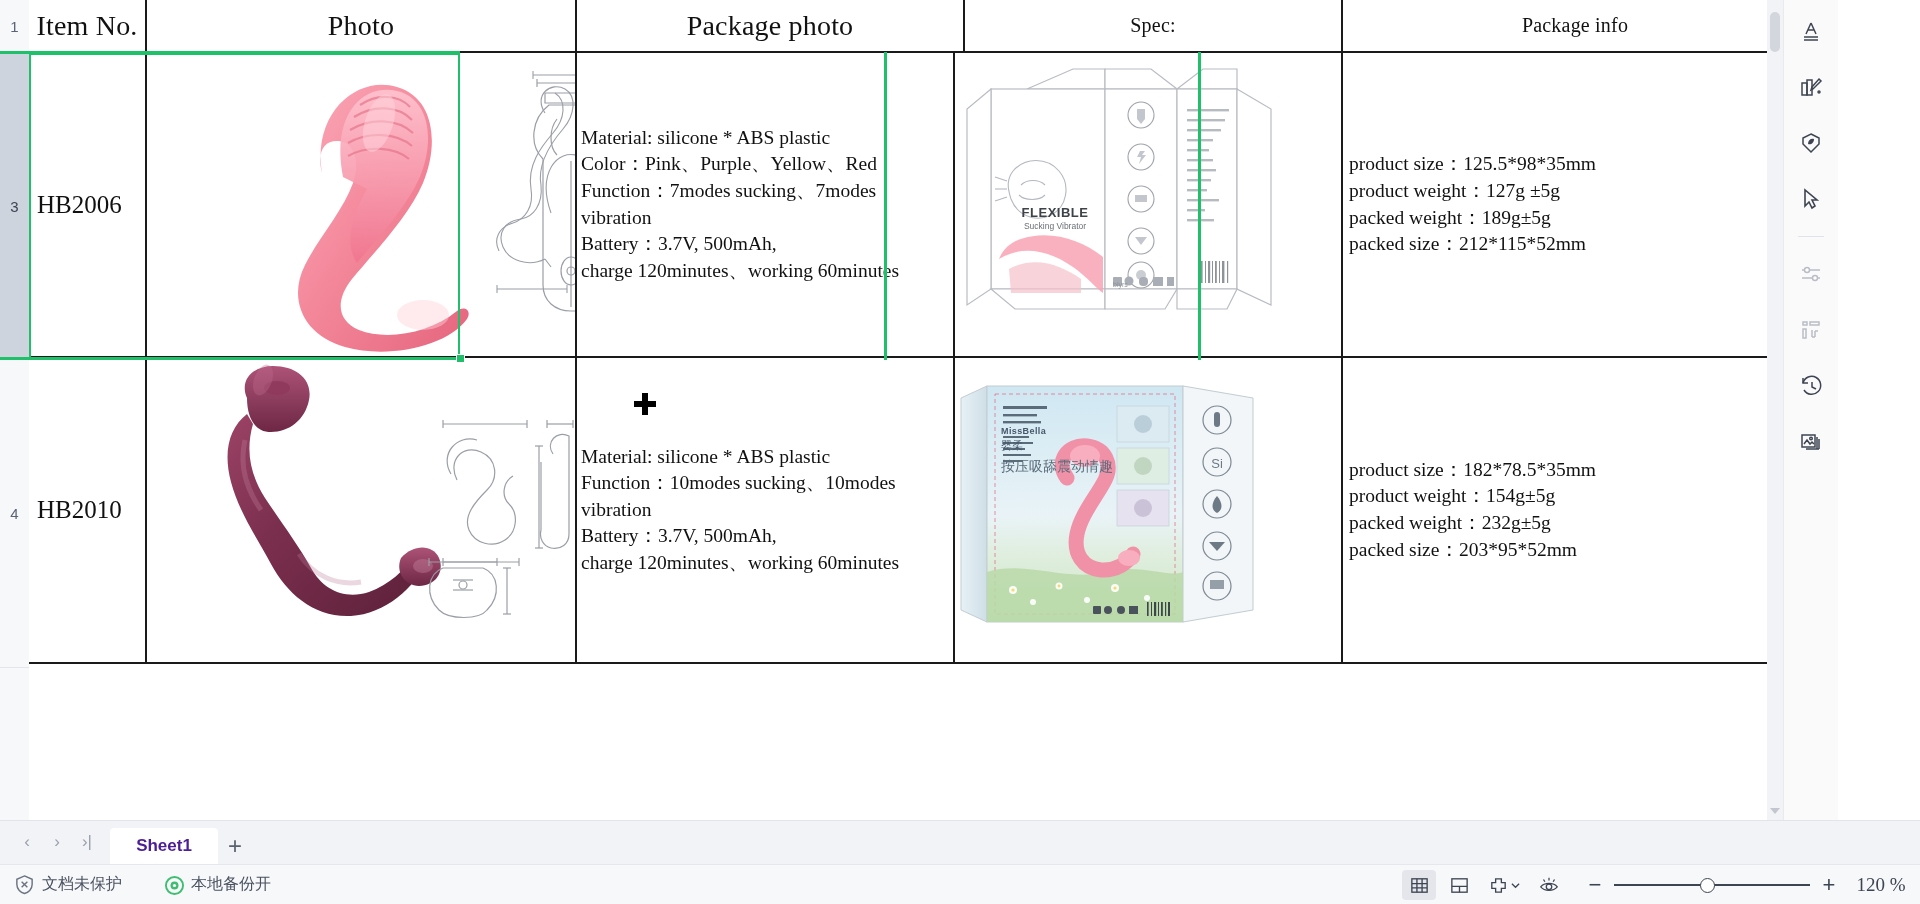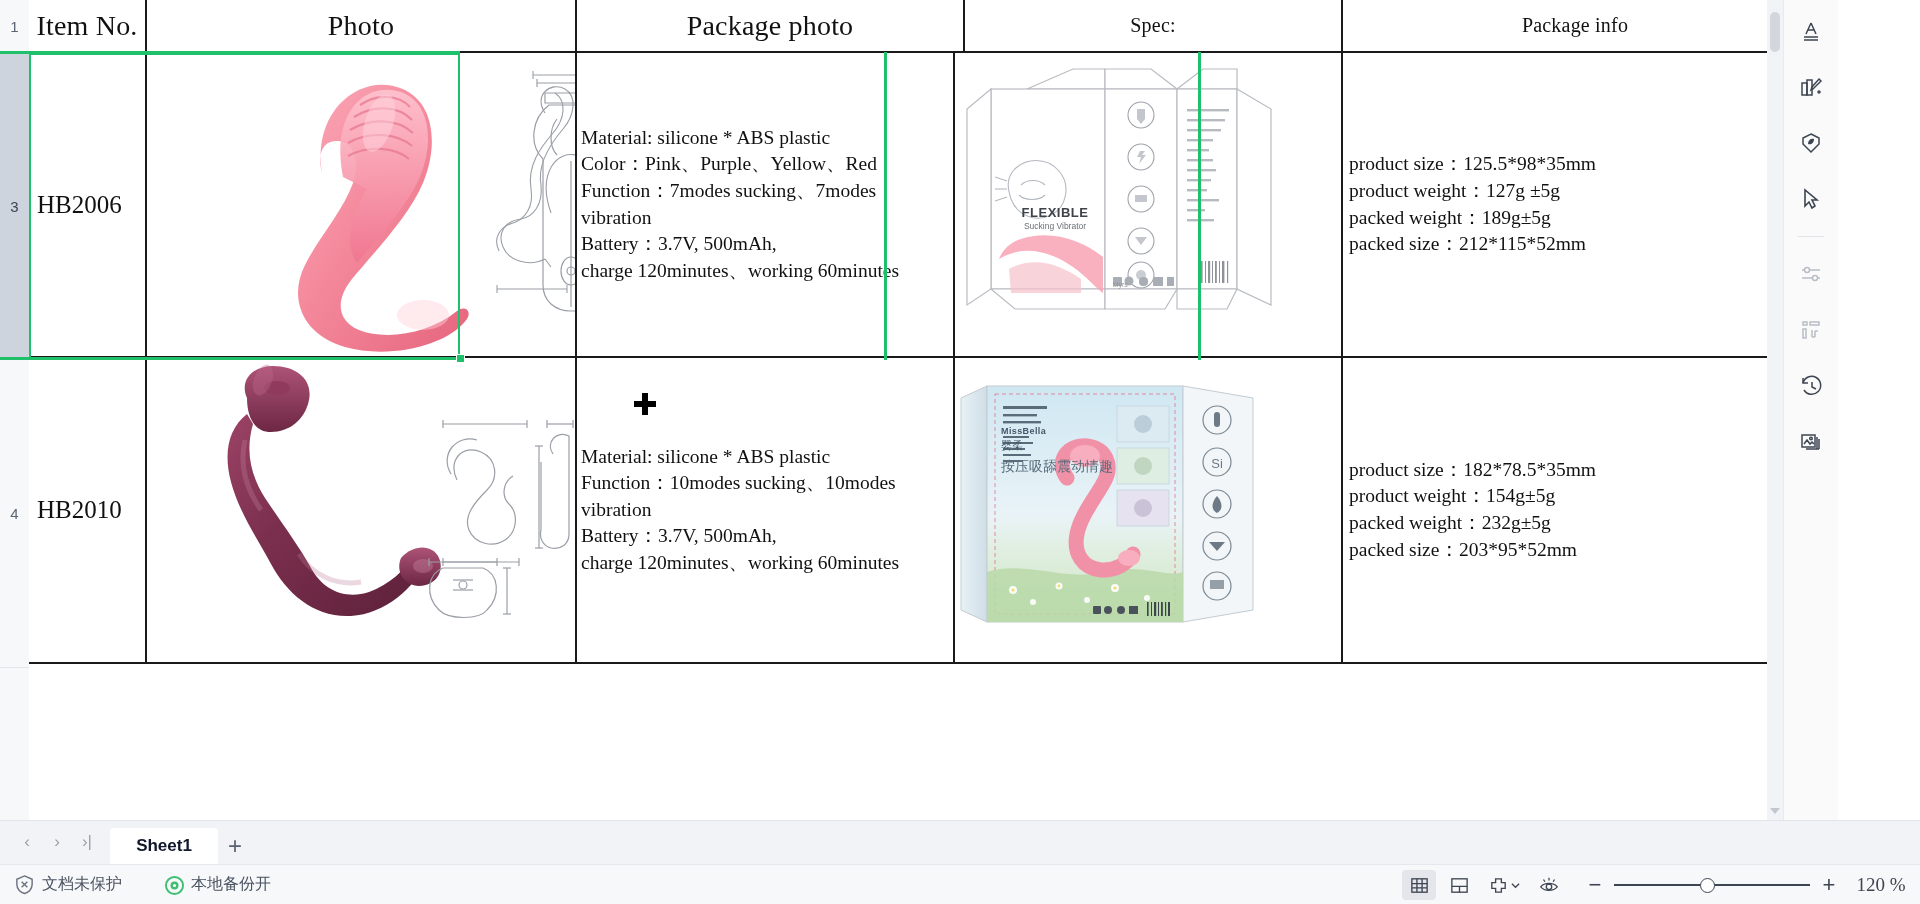--- a/index.html
+++ b/index.html
@@ -182,21 +182,21 @@
     color: #9aa1ad; cursor: pointer;
     font-size: 17px;
     font-family: "Liberation Sans", sans-serif;
   }
   #sheet-tab {
     height: 36px; min-width: 108px;
     background: #fff;
     border-radius: 4px 4px 0 0;
     display: flex; align-items: center; justify-content: center;
     margin-left: 8px;
-    font-weight: bold; font-size: 17px; color: #0f172a;
+    font-weight: bold; font-size: 17px; color: #4c1d95;
     font-family: "Liberation Sans", sans-serif;
     cursor: pointer;
   }
   #addsheet {
     width: 34px; height: 36px;
     display: flex; align-items: center; justify-content: center;
     font-size: 24px; color: #5a6170; cursor: pointer;
     font-family: "Liberation Sans", sans-serif;
   }
 

